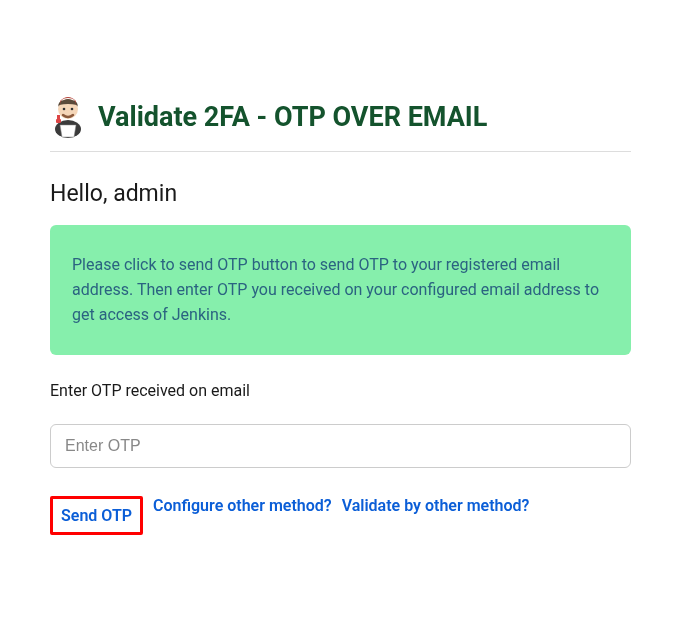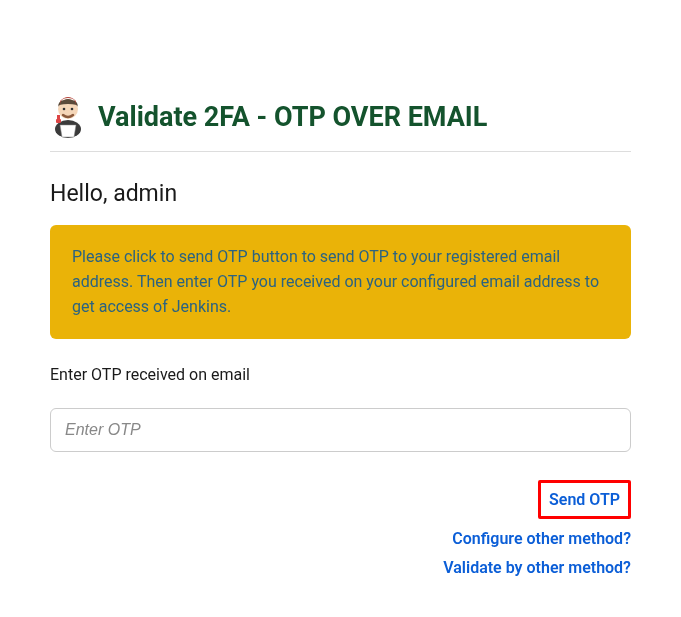--- a/index.html
+++ b/index.html
@@ -32,54 +32,52 @@
       color: #14532d;
     }
     .greeting {
       font-size: 23px;
       font-weight: 400;
       color: #1a1a1a;
       margin-top: 28px;
       margin-bottom: 18px;
     }
     .info-box {
-      background: #eab308;
+      background: #86efac;
       border-radius: 6px;
-      padding: 20px 22px;
+      padding: 28px 22px;
       color: #2b6381;
       font-size: 16px;
       line-height: 1.55;
       margin-bottom: 26px;
     }
     .input-label {
       font-size: 16px;
       color: #1a1a1a;
       margin-bottom: 24px;
       display: block;
     }
     .otp-input {
       width: 100%;
       padding: 12px 14px;
       font-size: 16px;
       border: 1px solid #cccccc;
       border-radius: 6px;
       color: #15803d;
       outline: none;
-      font-style: italic;
     }
     .otp-input::placeholder {
       color: #888;
     }
     .actions {
       margin-top: 28px;
       display: flex;
-      align-items: flex-end;
+      align-items: flex-start;
       gap: 10px;
       flex-wrap: wrap;
-      flex-direction: column;
     }
     .link {
       color: #0b5ed7;
       font-size: 16px;
       font-weight: 600;
       text-decoration: none;
       cursor: pointer;
       background: none;
       border: none;
       font-family: inherit;

